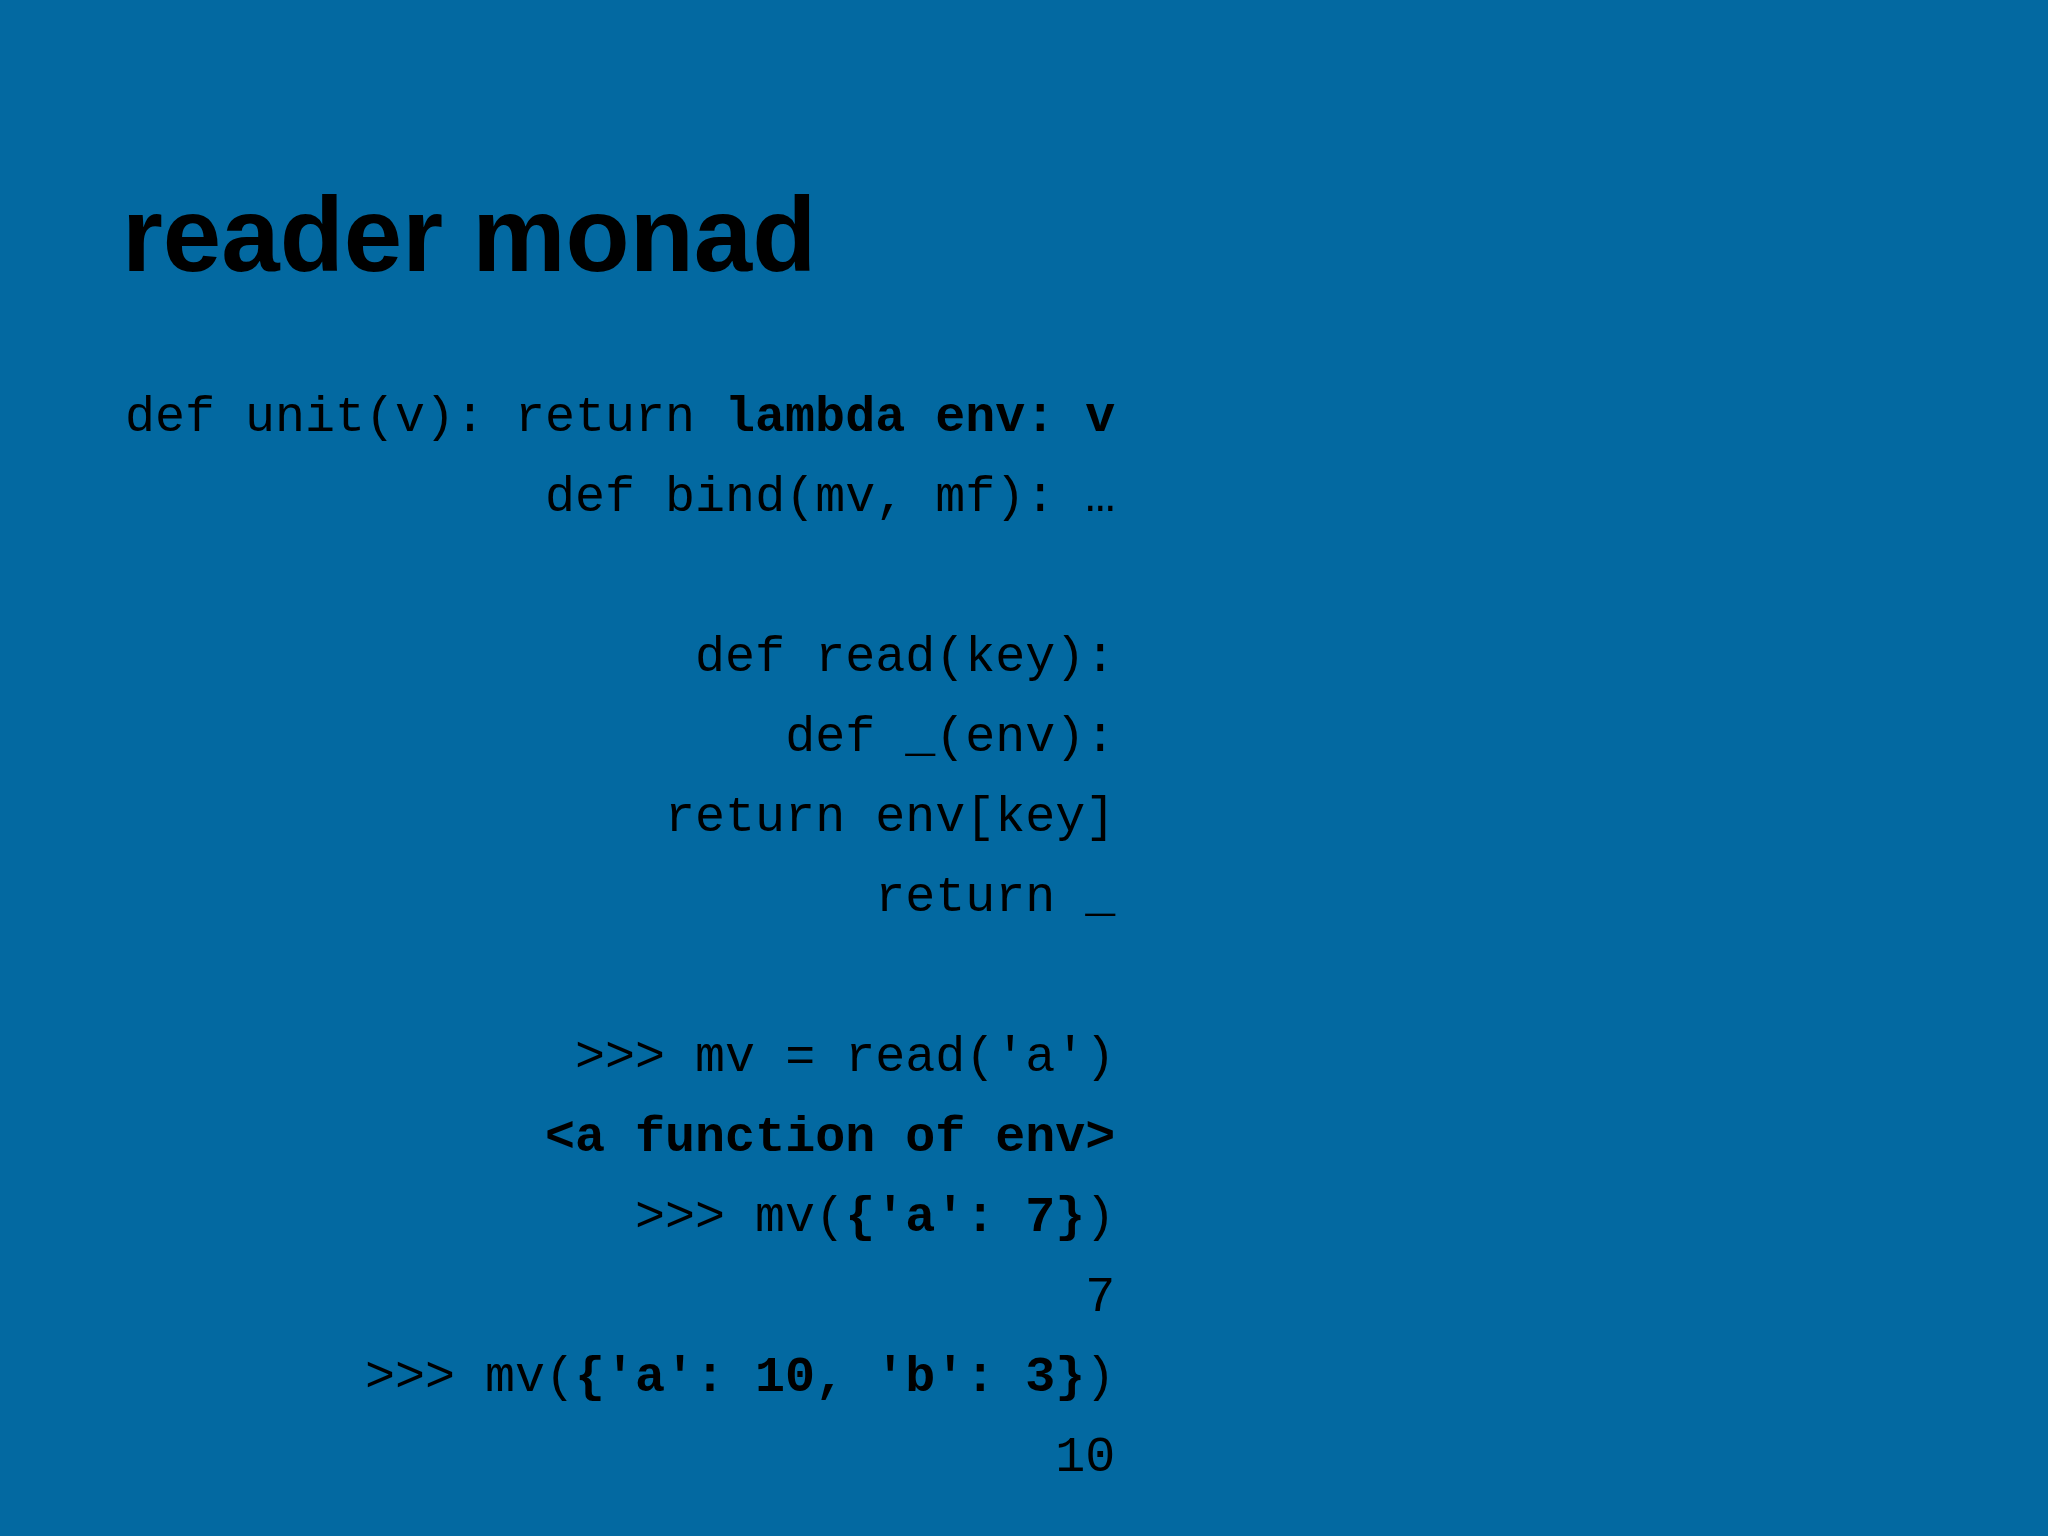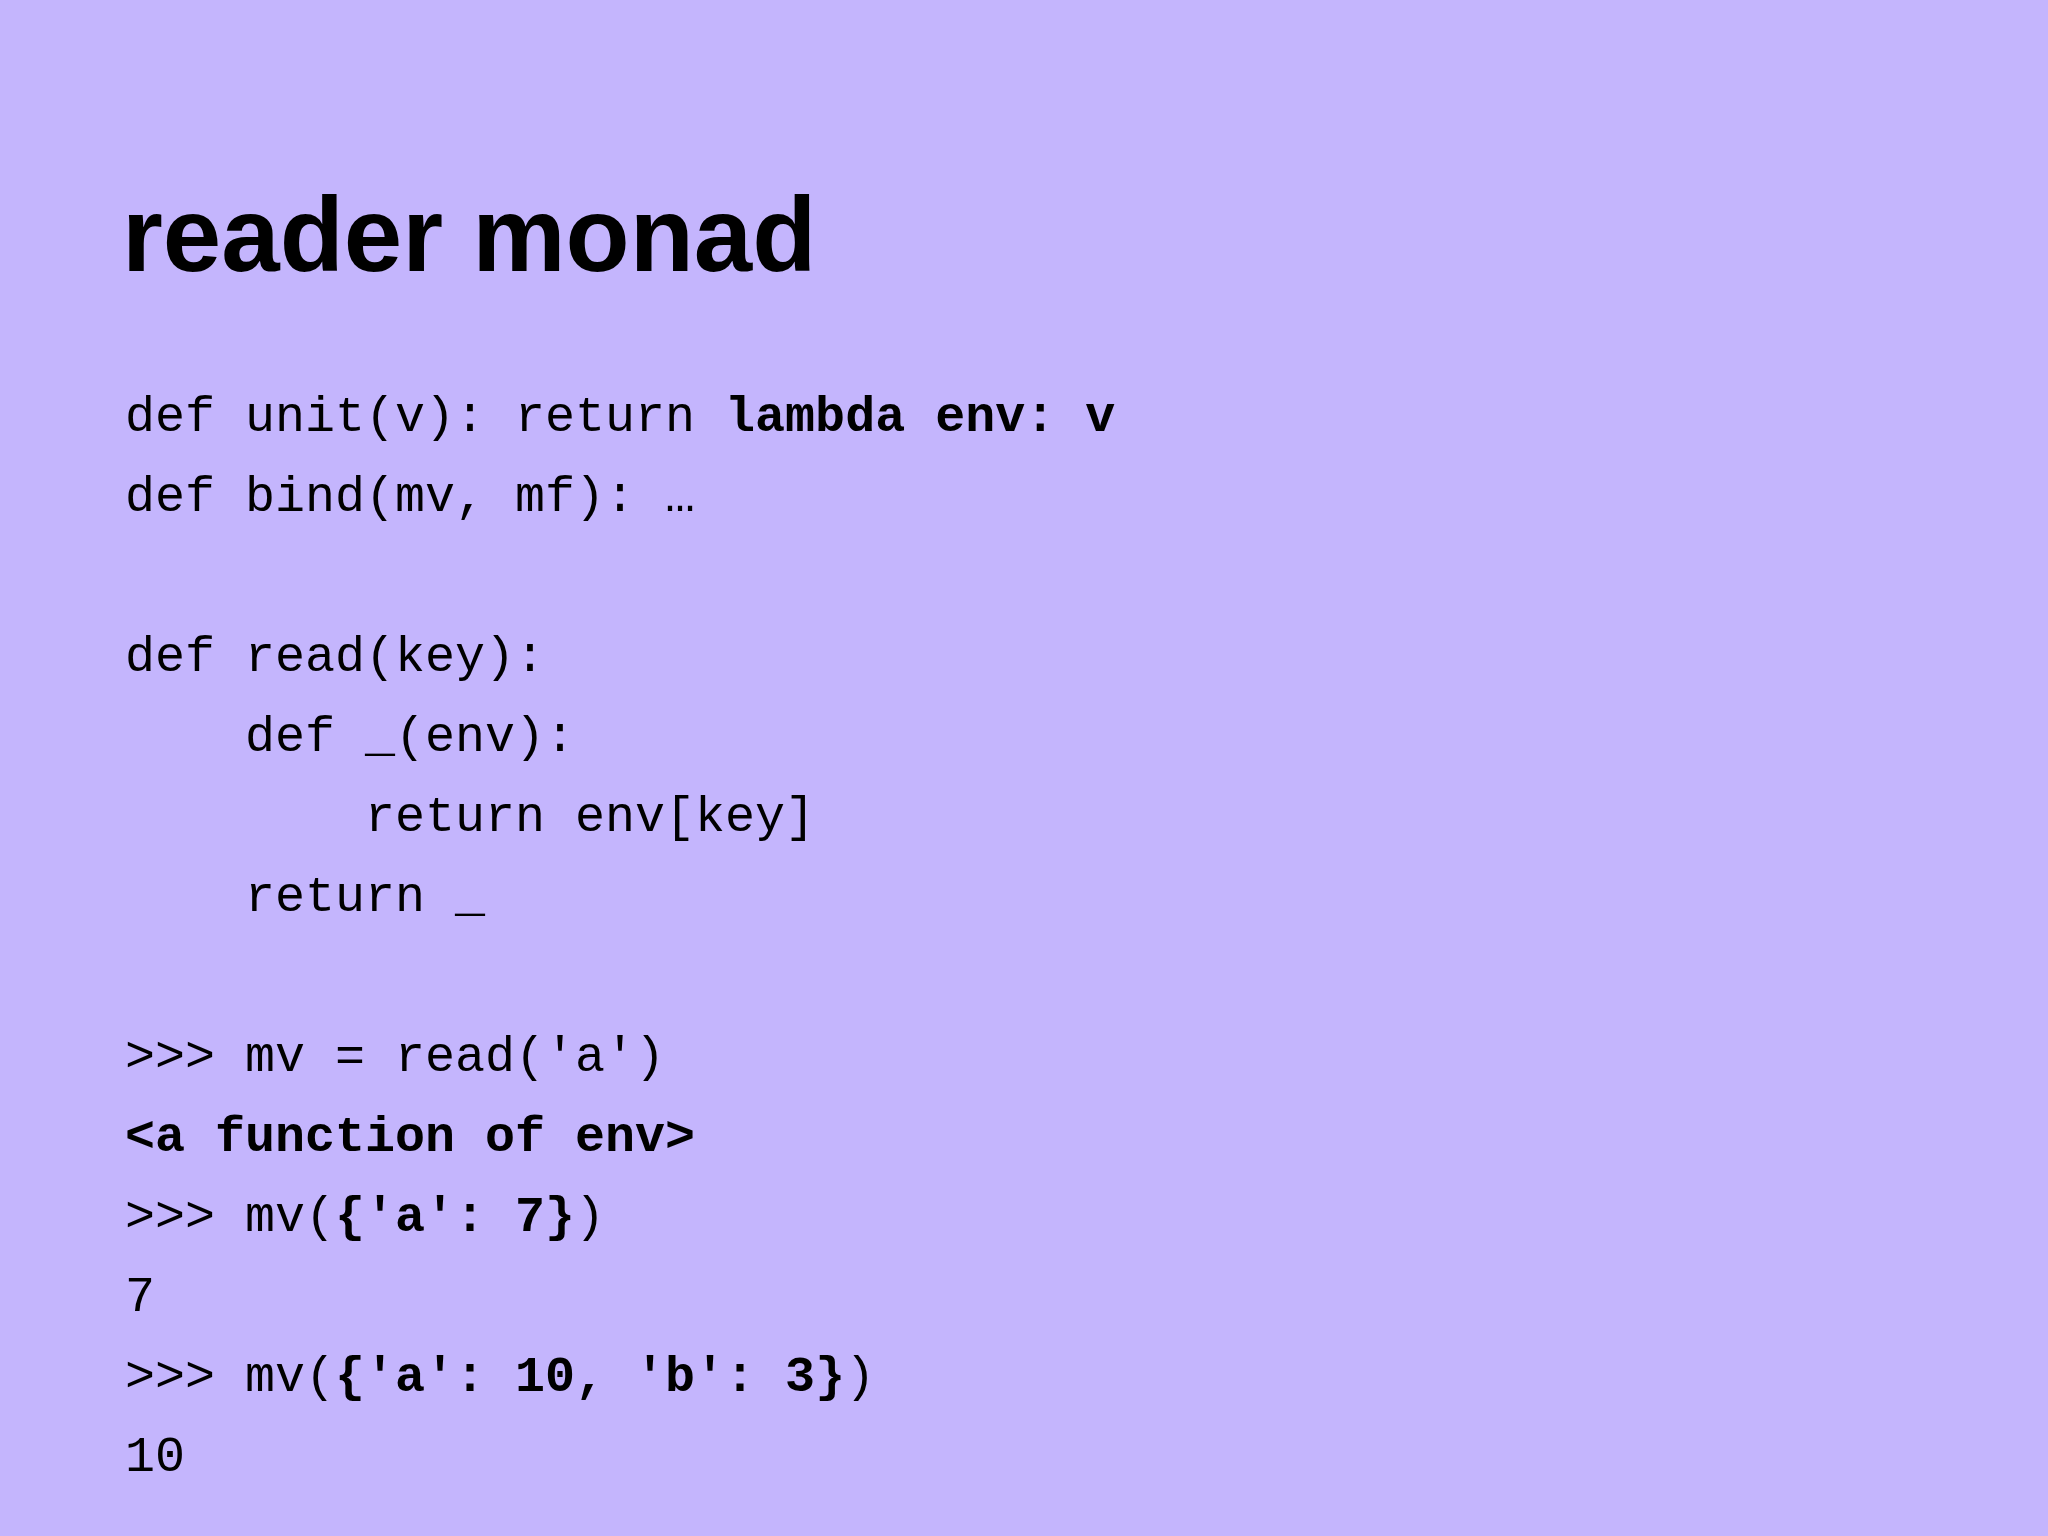--- a/index.html
+++ b/index.html
@@ -4,23 +4,24 @@
 <style>
   html, body {
     margin: 0;
     padding: 0;
     background: #ffffff;
   }
   .slide {
     position: relative;
     width: 2048px;
     height: 1536px;
-    background: #c4b5fd;
+    background: #0369a1;
     color: #000000;
     overflow: hidden;
+    text-align: right;
   }
   .title {
     position: absolute;
     left: 122px;
     top: 182px;
     margin: 0;
     font-family: "Liberation Sans", sans-serif;
     font-weight: 700;
     font-size: 105px;
     line-height: 1.0;

